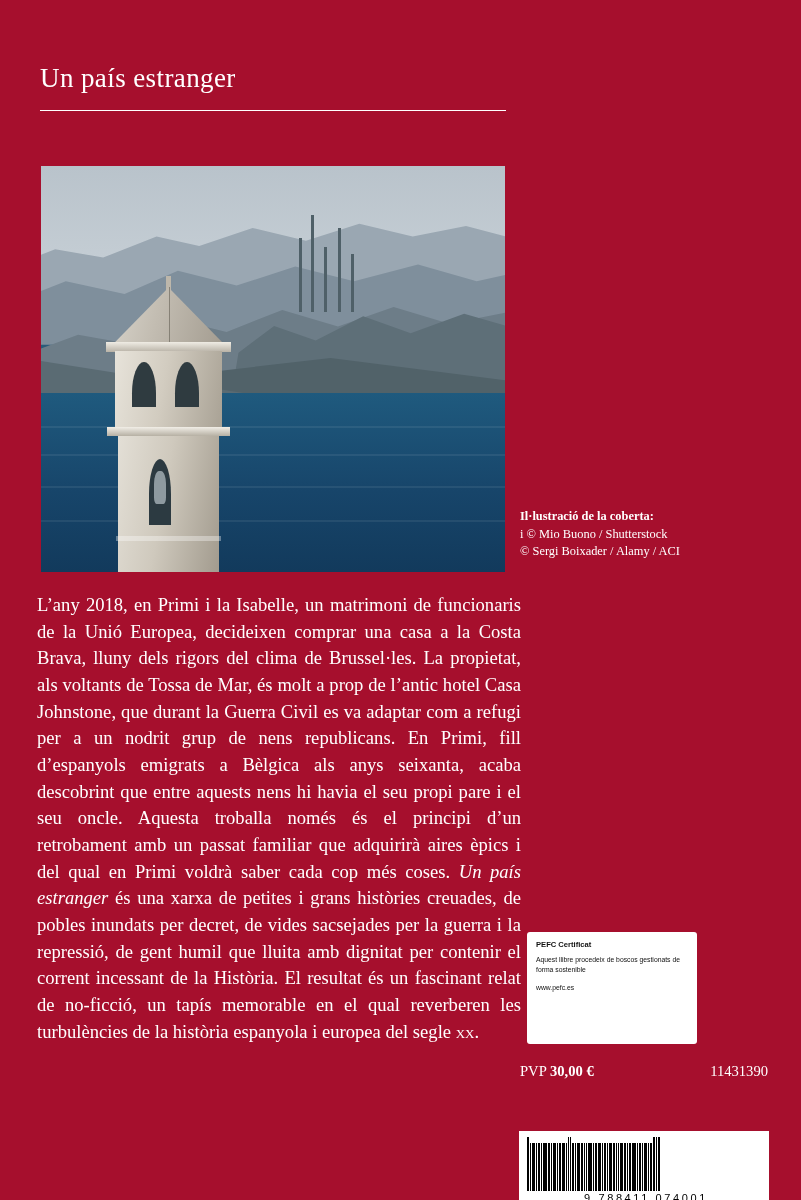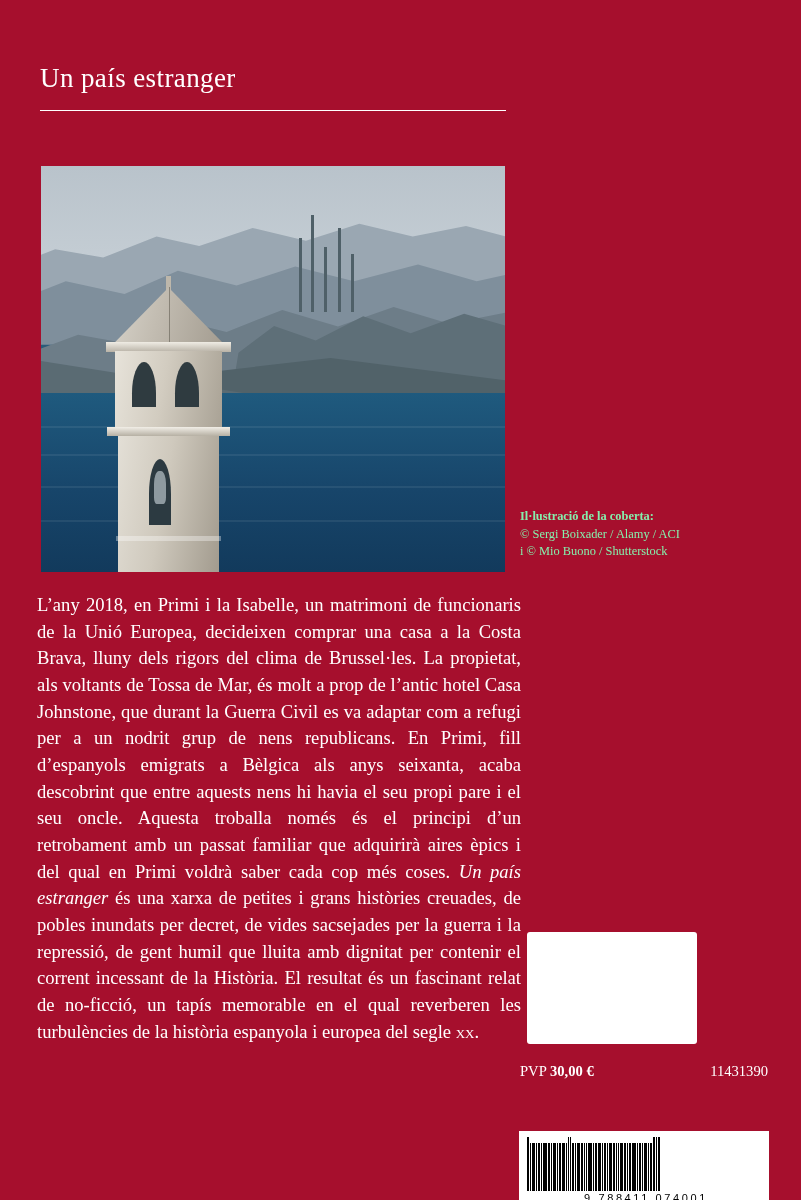--- a/index.html
+++ b/index.html
@@ -164,21 +164,21 @@
     position: absolute; left: 8%; width: 84%; height: 1.4%;
     background: rgba(255,255,255,0.35);
   }
 
   
   .credits {
     position: absolute;
     left: 520px;
     top: 508px;
     width: 250px;
-    color: #86efac;
+    color: #ffffff;
     font-size: 12.4px;
     line-height: 1.42;
     font-family: "Liberation Serif", serif;
   }
   .credits .c-head { font-weight: bold; }
 
   
   .blurb {
     position: absolute;
     left: 37px;
@@ -343,29 +343,34 @@
       <div class="tw-mid-cornice"></div>
       <div class="tw-shaft"></div>
       <div class="tw-window"></div>
       <div class="tw-bell"></div>
       <div class="tw-band" style="top:88%"></div>
     </div>
   </div>
 
   <div class="credits">
     <div class="c-head">Il·lustració de la coberta:</div>
+    <div>i © Mio Buono / Shutterstock</div>
     <div>© Sergi Boixader / Alamy / ACI</div>
-    <div>i © Mio Buono / Shutterstock</div>
   </div>
 
   <div class="blurb">
     <span>L’any 2018, en Primi i la Isabelle, un matrimoni de funcionaris de la Unió Europea, decideixen comprar una casa a la Costa Brava, lluny dels rigors del clima de Brussel·les. La propietat, als voltants de Tossa de Mar, és molt a prop de l’antic hotel Casa Johnstone, que durant la Guerra Civil es va adaptar com a refugi per a un nodrit grup de nens republicans. En Primi, fill d’espanyols emigrats a Bèlgica als anys seixanta, acaba descobrint que entre aquests nens hi havia el seu propi pare i el seu oncle. Aquesta troballa només és el principi d’un retrobament amb un passat familiar que adquirirà aires èpics i del qual en Primi voldrà saber cada cop més coses. </span><i>Un país estranger</i><span> és una xarxa de petites i grans històries creuades, de pobles inundats per decret, de vides sacsejades per la guerra i la repressió, de gent humil que lluita amb dignitat per contenir el corrent incessant de la Història. El resultat és un fascinant relat de no-ficció, un tapís memorable en el qual reverberen les turbulències de la història espanyola i europea del segle </span><span class="smallcaps">xx</span><span>.</span>
   </div>
 
   <div class="pefc">
+    <div class="pefc-right">
+      <div class="pefc-title">PEFC Certificat</div>
+      <div class="pefc-text">Aquest llibre procedeix de boscos gestionats de forma sostenible</div>
+      <div class="pefc-url">www.pefc.es</div>
+    </div>
   </div>
 
   <div class="price-row">
     <div class="pvp">
       <span>PVP</span>
       <b>30,00 €</b>
     </div>
     <div>11431390</div>
   </div>
 

